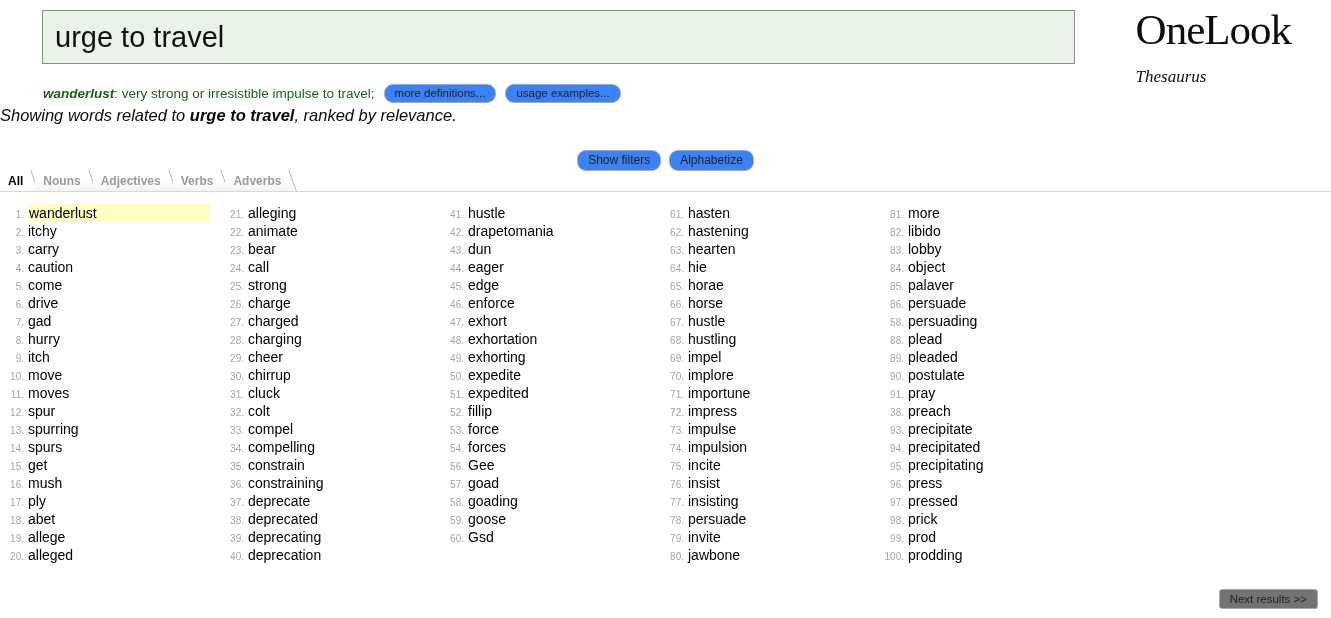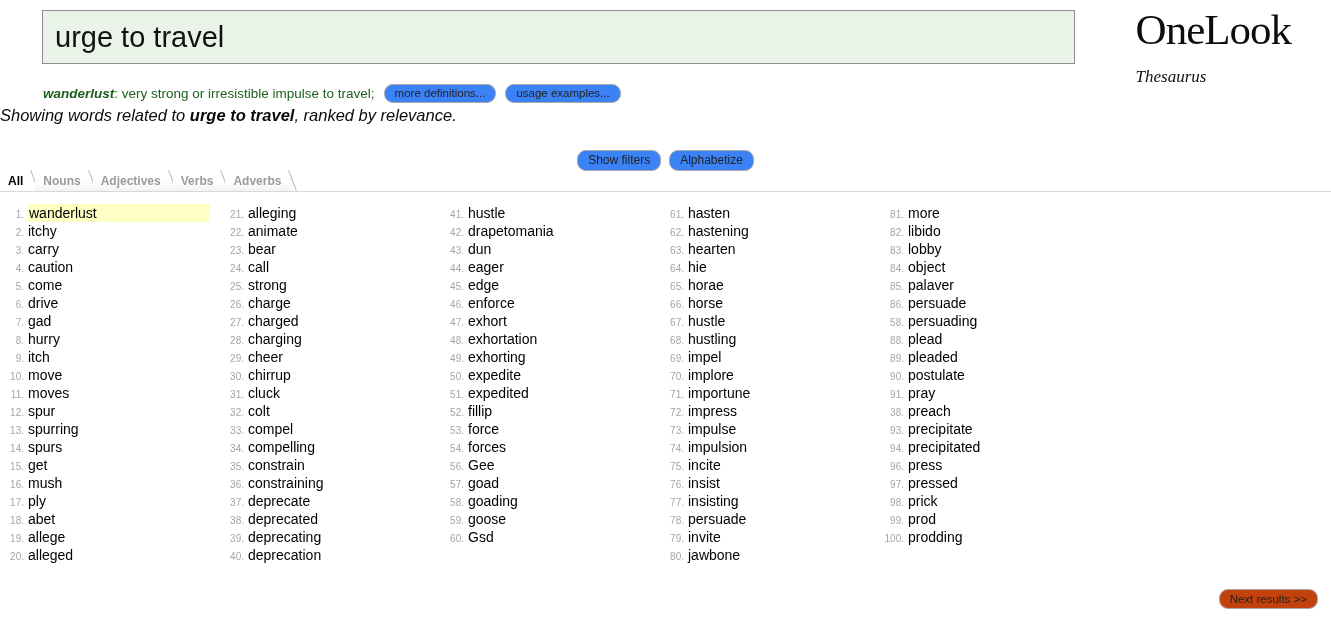--- a/index.html
+++ b/index.html
@@ -128,23 +128,23 @@
     background: var(--highlight, #ffffc3);
     min-width: 182px;
     padding-left: 1px;
   }
 
   
   .next-btn {
     position: absolute; right: 13px; bottom: 9px;
     font-family: "Liberation Sans", sans-serif;
     font-size: 11.5px; color: #222;
-    background: #c2410c;
+    background: #737373;
     border: 1px solid #a9a9a9;
-    border-radius: 9px;
+    border-radius: 3px;
     padding: 3px 10px;
     cursor: pointer;
   }
 </style>
 </head>
 <body>
 
 <input class="search-input" type="text" value="urge to travel" style="">
 
 <div class="logo">
@@ -550,20 +550,24 @@
       </div>
       <div class="row">
         <span class="num">93.</span>
         <span class="word">precipitate</span>
       </div>
       <div class="row">
         <span class="num">94.</span>
         <span class="word">precipitated</span>
       </div>
       <div class="row">
+        <span class="num">95.</span>
+        <span class="word">precipitating</span>
+      </div>
+      <div class="row">
         <span class="num">96.</span>
         <span class="word">press</span>
       </div>
       <div class="row">
         <span class="num">97.</span>
         <span class="word">pressed</span>
       </div>
       <div class="row">
         <span class="num">98.</span>
         <span class="word">prick</span>

